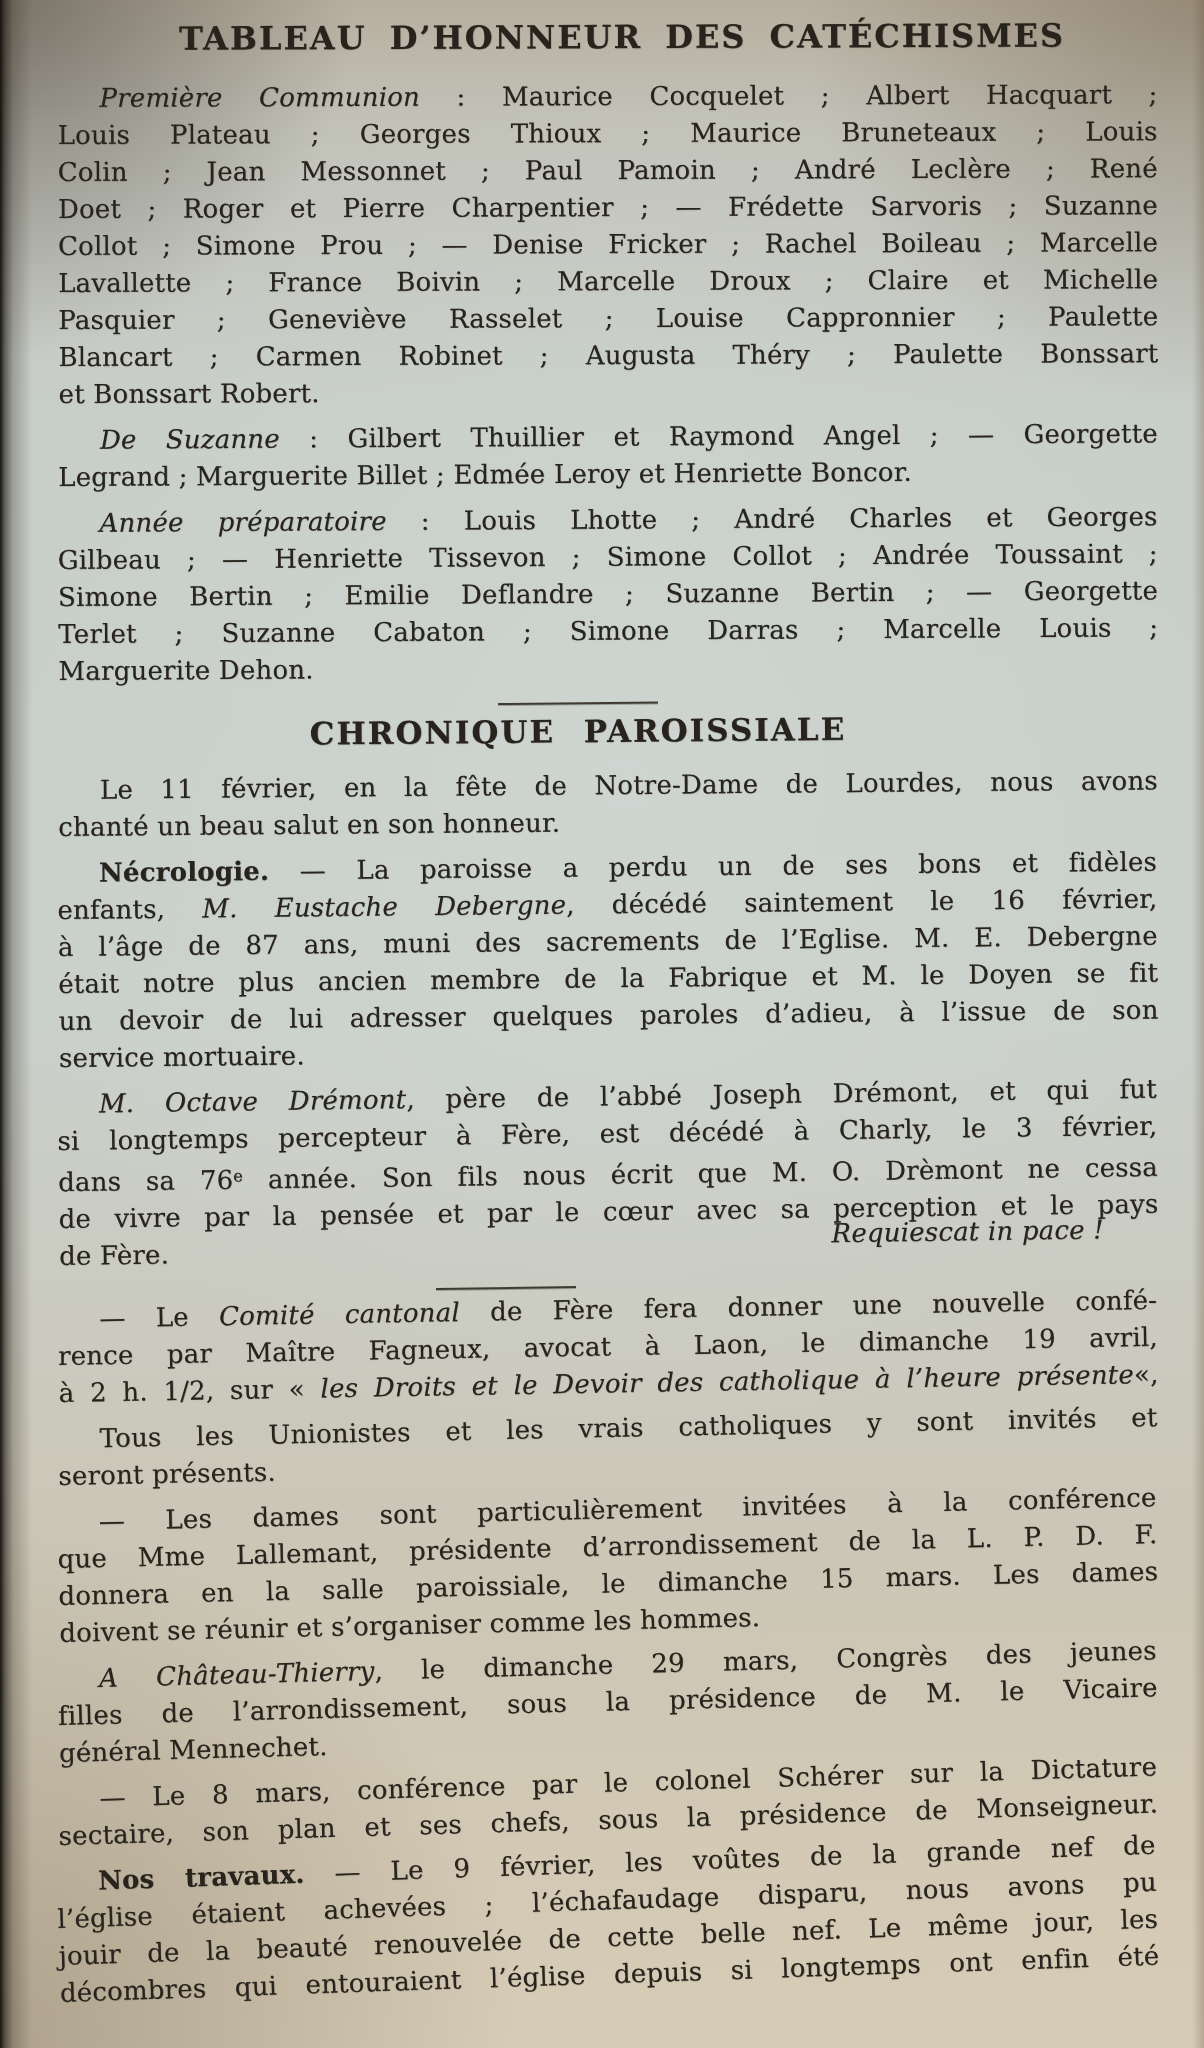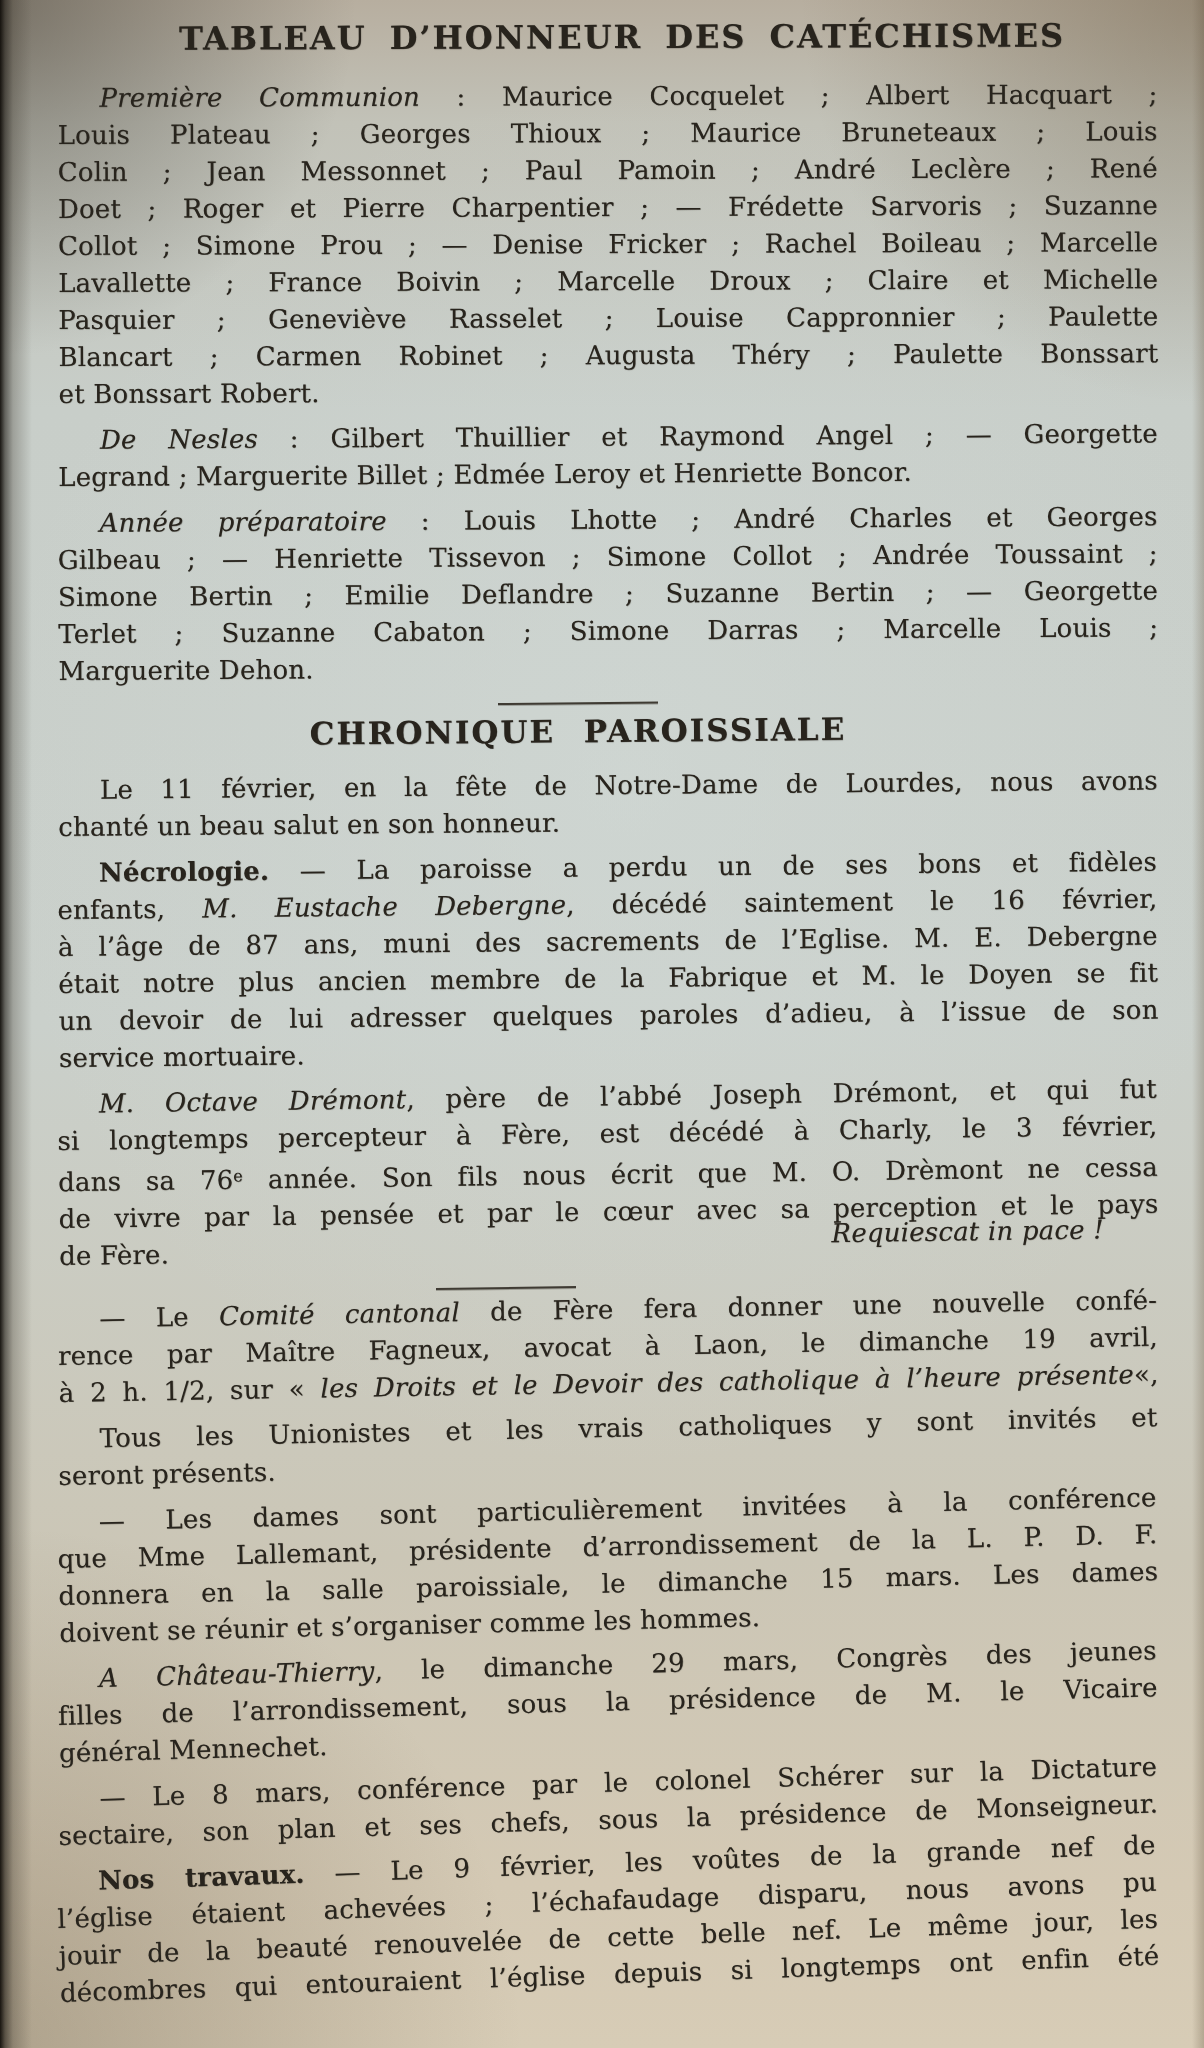--- a/index.html
+++ b/index.html
@@ -85,21 +85,21 @@
         <div class="line"><span>Louis Plateau ; Georges Thioux ; Maurice Bruneteaux ; Louis</span></div>
         <div class="line"><span>Colin ; Jean Messonnet ; Paul Pamoin ; André Leclère ; René</span></div>
         <div class="line"><span>Doet ; Roger et Pierre Charpentier ; — Frédette Sarvoris ; Suzanne</span></div>
         <div class="line"><span>Collot ; Simone Prou ; — Denise Fricker ; Rachel Boileau ; Marcelle</span></div>
         <div class="line"><span>Lavallette ; France Boivin ; Marcelle Droux ; Claire et Michelle</span></div>
         <div class="line"><span>Pasquier ; Geneviève Rasselet ; Louise Cappronnier ; Paulette</span></div>
         <div class="line"><span>Blancart ; Carmen Robinet ; Augusta Théry ; Paulette Bonssart</span></div>
         <div class="line last"><span>et Bonssart Robert.</span></div>
       </div>
       <div class="para">
-        <div class="line"><span class="i">De Nesles</span><span> : Gilbert Thuillier et Raymond Angel ; — Georgette</span></div>
+        <div class="line"><span class="i">De Suzanne</span><span> : Gilbert Thuillier et Raymond Angel ; — Georgette</span></div>
         <div class="line last"><span>Legrand ; Marguerite Billet ; Edmée Leroy et Henriette Boncor.</span></div>
       </div>
       <div class="para">
         <div class="line"><span class="i">Année préparatoire</span><span> : Louis Lhotte ; André Charles et Georges</span></div>
         <div class="line"><span>Gilbeau ; — Henriette Tissevon ; Simone Collot ; Andrée Toussaint ;</span></div>
         <div class="line"><span>Simone Bertin ; Emilie Deflandre ; Suzanne Bertin ; — Georgette</span></div>
         <div class="line"><span>Terlet ; Suzanne Cabaton ; Simone Darras ; Marcelle Louis ;</span></div>
         <div class="line last"><span>Marguerite Dehon.</span></div>
       </div>
       <div class="rule rule-1"></div>

